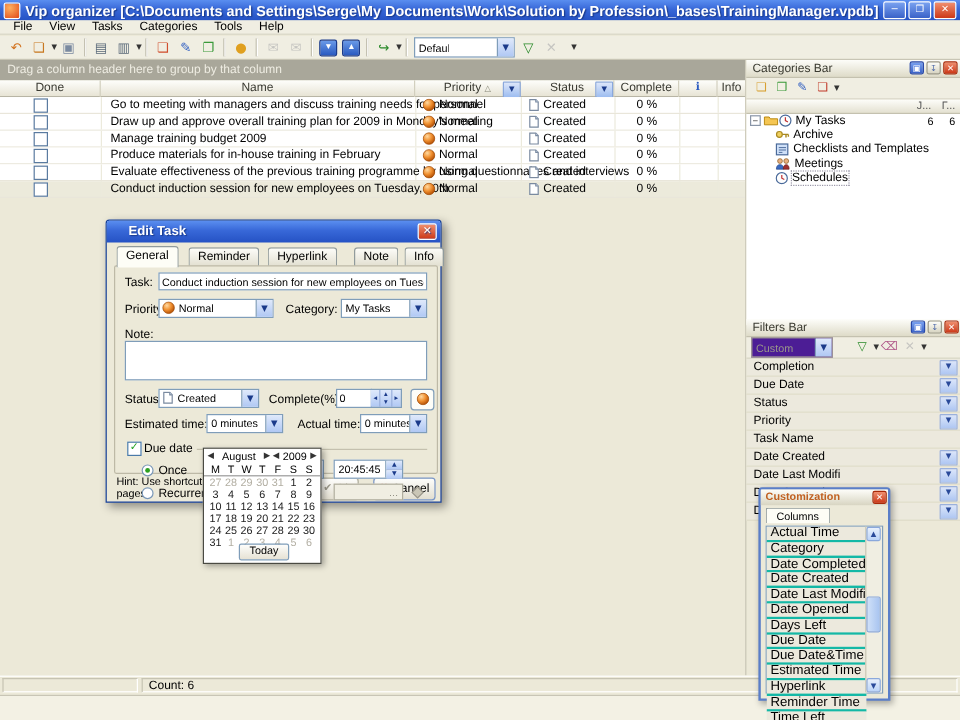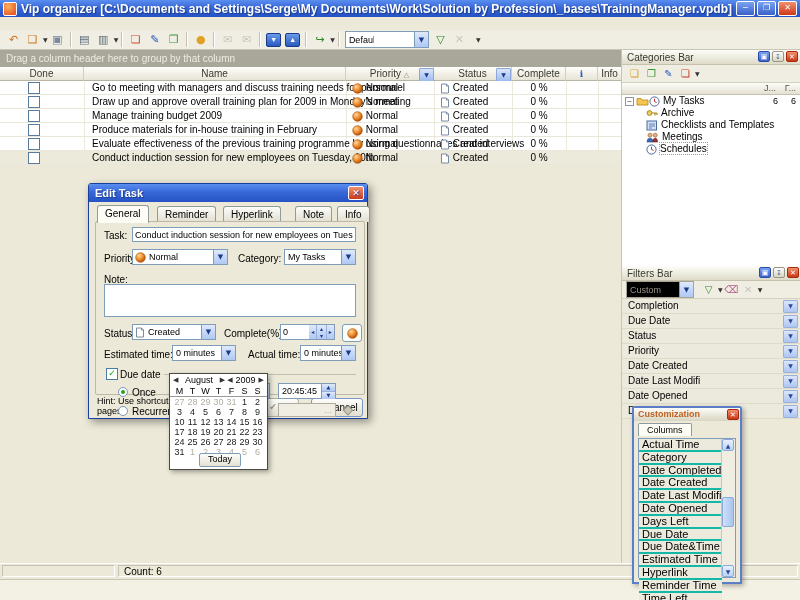--- a/index.html
+++ b/index.html
@@ -84,21 +84,21 @@
   #cattree{background:#fff;height:176px;position:relative;font-size:10px;}
   .tnode{position:relative;height:12px;line-height:12px;white-space:nowrap;}
   .tnode .lbl{margin-left:3px;}
   .tnode.selected .lbl{outline:1px dotted #9a97a8;background:#fff;}
   .tcnt{position:absolute;top:0;width:16px;text-align:right;font-size:9px;}
   .expander{display:inline-block;width:9px;height:9px;border:1px solid #8a96a8;background:#fff;color:#333;
     font-size:8px;line-height:7px;text-align:center;margin:0 2px 0 3px;box-sizing:border-box;}
   .childpad{margin-left:24px;}
 
   #filtersbar{position:absolute;left:0;top:216px;width:179px;}
-  #filt-combo{display:flex;align-items:center;height:15px;border:1px solid #a8a494;background:#000000;width:66px;margin-right:6px;}
+  #filt-combo{display:flex;align-items:center;height:15px;border:1px solid #a8a494;background:#4c1d95;width:66px;margin-right:16px;}
   #filt-combo .val{flex:1;padding-left:3px;font-size:9px;color:#9a978a;}
   .frow{position:relative;height:14px;border-bottom:1px solid #dedbc8;background:#ece9dd;line-height:14px;}
   .frow .lbl{padding-left:6px;font-size:10px;white-space:nowrap;overflow:hidden;display:block;width:150px;}
   .frow .fchev{position:absolute;right:3px;top:1px;width:13px;height:11px;
     background:linear-gradient(180deg,#dce6fa,#aec6f2);border:1px solid #9ab0dc;border-radius:1px;
     color:#2a4a9a;font-size:6px;line-height:10px;text-align:center;font-family:"DejaVu Sans",sans-serif;}
 
   
   #custpanel{left:632px;top:406px;width:110px;height:178px;background:#ece9d8;border:2px solid #5a7ec8;
     border-radius:3px 3px 0 0;box-shadow:2px 2px 5px rgba(0,0,0,.3);z-index:40;box-sizing:border-box;}
@@ -121,21 +121,21 @@
   
   #statusbar{left:0;top:563px;width:800px;height:16px;background:#ece9d8;border-top:1px solid #fff;display:flex;}
   .scellb{border:1px solid #c6c3b2;border-right-color:#fff;border-bottom-color:#fff;height:12px;margin-top:1px;
     line-height:12px;font-size:10px;box-sizing:border-box;}
   #bottomstrip{left:0;top:579px;width:800px;height:21px;background:#f3f1e4;border-top:1px solid #c8c5b5;}
 
   
   #dialog{left:88px;top:183px;width:280px;height:236px;background:#ece9d8;border:1px solid #16409a;
     border-radius:3px 3px 0 0;box-shadow:3px 3px 8px rgba(0,0,0,.4);z-index:50;box-sizing:border-box;}
   #dtitle{position:relative;height:18px;background:linear-gradient(180deg,#5a8ef0 0%,#3868d8 45%,#2552c4 100%);
-    border-radius:2px 2px 0 0;color:#fff;font-weight:bold;font-size:11px;line-height:18px;padding-left:6px;
+    border-radius:2px 2px 0 0;color:#fff;font-weight:bold;font-size:11px;line-height:18px;padding-left:18px;
     text-shadow:1px 1px 1px #1a3a8a;}
   #dclose{position:absolute;right:3px;top:2px;width:16px;height:14px;border:1px solid #fff;border-radius:2px;
     background:linear-gradient(180deg,#f09070,#cc3818);color:#fff;font-size:9px;line-height:13px;text-align:center;
     font-family:"DejaVu Sans",sans-serif;font-weight:bold;box-sizing:border-box;}
   #dbody{position:relative;height:218px;font-size:10px;}
   .dtab{position:absolute;top:4px;height:15px;border:1px solid #919b9c;border-bottom:none;border-radius:3px 3px 0 0;
     background:linear-gradient(180deg,#fcfcf8,#e2dfd0);padding:0 7px;line-height:15px;font-size:10px;}
   .dtab.active{background:#fdfdf6;top:3px;height:17px;z-index:3;}
   #dgroup{position:absolute;left:6px;top:19px;width:268px;height:172px;border:1px solid #bdb9a6;
     border-radius:2px;background:#ece9d8;z-index:2;}
@@ -195,20 +195,28 @@
 <div id="screen">
 
   <div id="titlebar" class="abs">
     <div id="appicon"></div>
     <div id="wtitle">Vip organizer [C:\Documents and Settings\Serge\My Documents\Work\Solution by Profession\_bases\TrainingManager.vpdb]</div>
     <div class="wbtn">─</div>
     <div class="wbtn">❐</div>
     <div class="wbtn close">✕</div>
   </div>
 
+  <div id="menubar" class="abs">
+      <span class="menu-item">File</span>
+      <span class="menu-item">View</span>
+      <span class="menu-item">Tasks</span>
+      <span class="menu-item">Categories</span>
+      <span class="menu-item">Tools</span>
+      <span class="menu-item">Help</span>
+    </div>
 
   <div id="toolbar" class="abs">
       <span class="tbtn">
         <span class="ic" style="color: rgb(210, 114, 30);">↶</span>
       </span>
       <span class="tbtn">
         <span class="ic" style="color: rgb(200, 120, 32);">❏</span>
       </span>
       <span class="mini-dd">▼</span>
       <span class="tbtn">
@@ -493,20 +501,23 @@
             <span class="lbl">Due Date</span>
             <span class="fchev">▼</span>
           </div>
           <div class="frow">
             <span class="lbl">Status</span>
             <span class="fchev">▼</span>
           </div>
           <div class="frow">
             <span class="lbl">Priority</span>
             <span class="fchev">▼</span>
+          </div>
+          <div class="frow">
+            <span class="lbl">Task Name</span>
           </div>
           <div class="frow">
             <span class="lbl">Date Created</span>
             <span class="fchev">▼</span>
           </div>
           <div class="frow">
             <span class="lbl">Date Last Modifi</span>
             <span class="fchev">▼</span>
           </div>
           <div class="frow">

